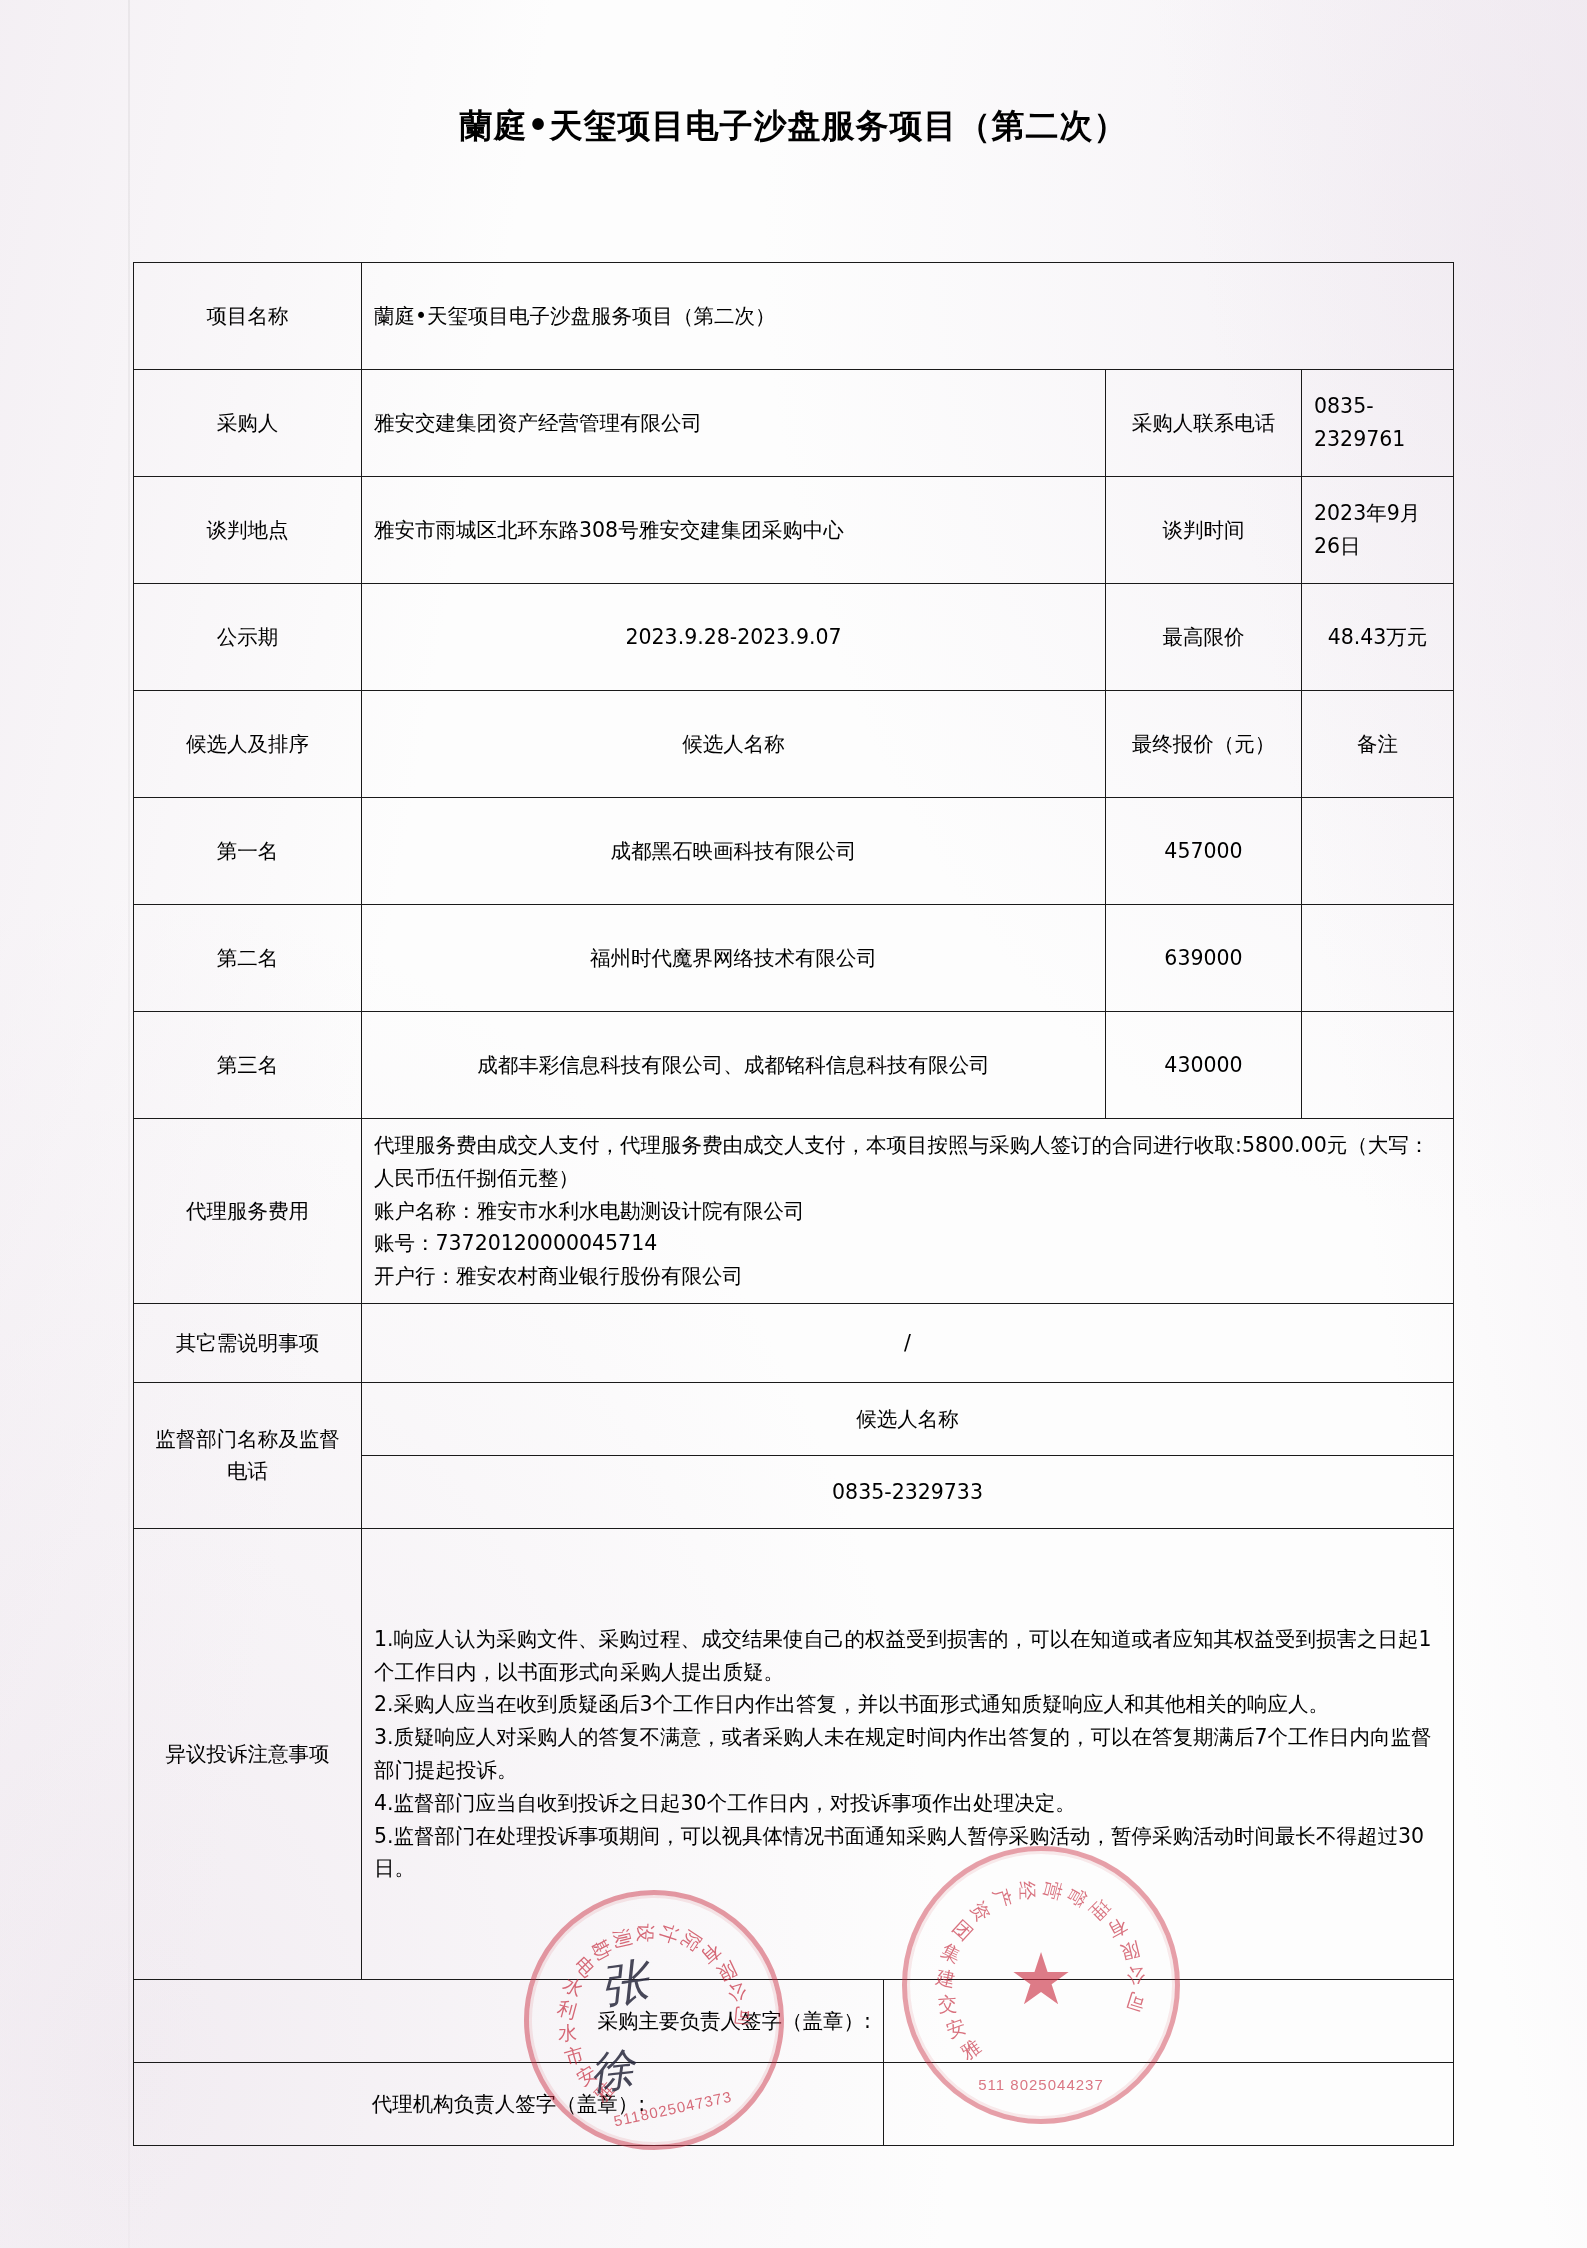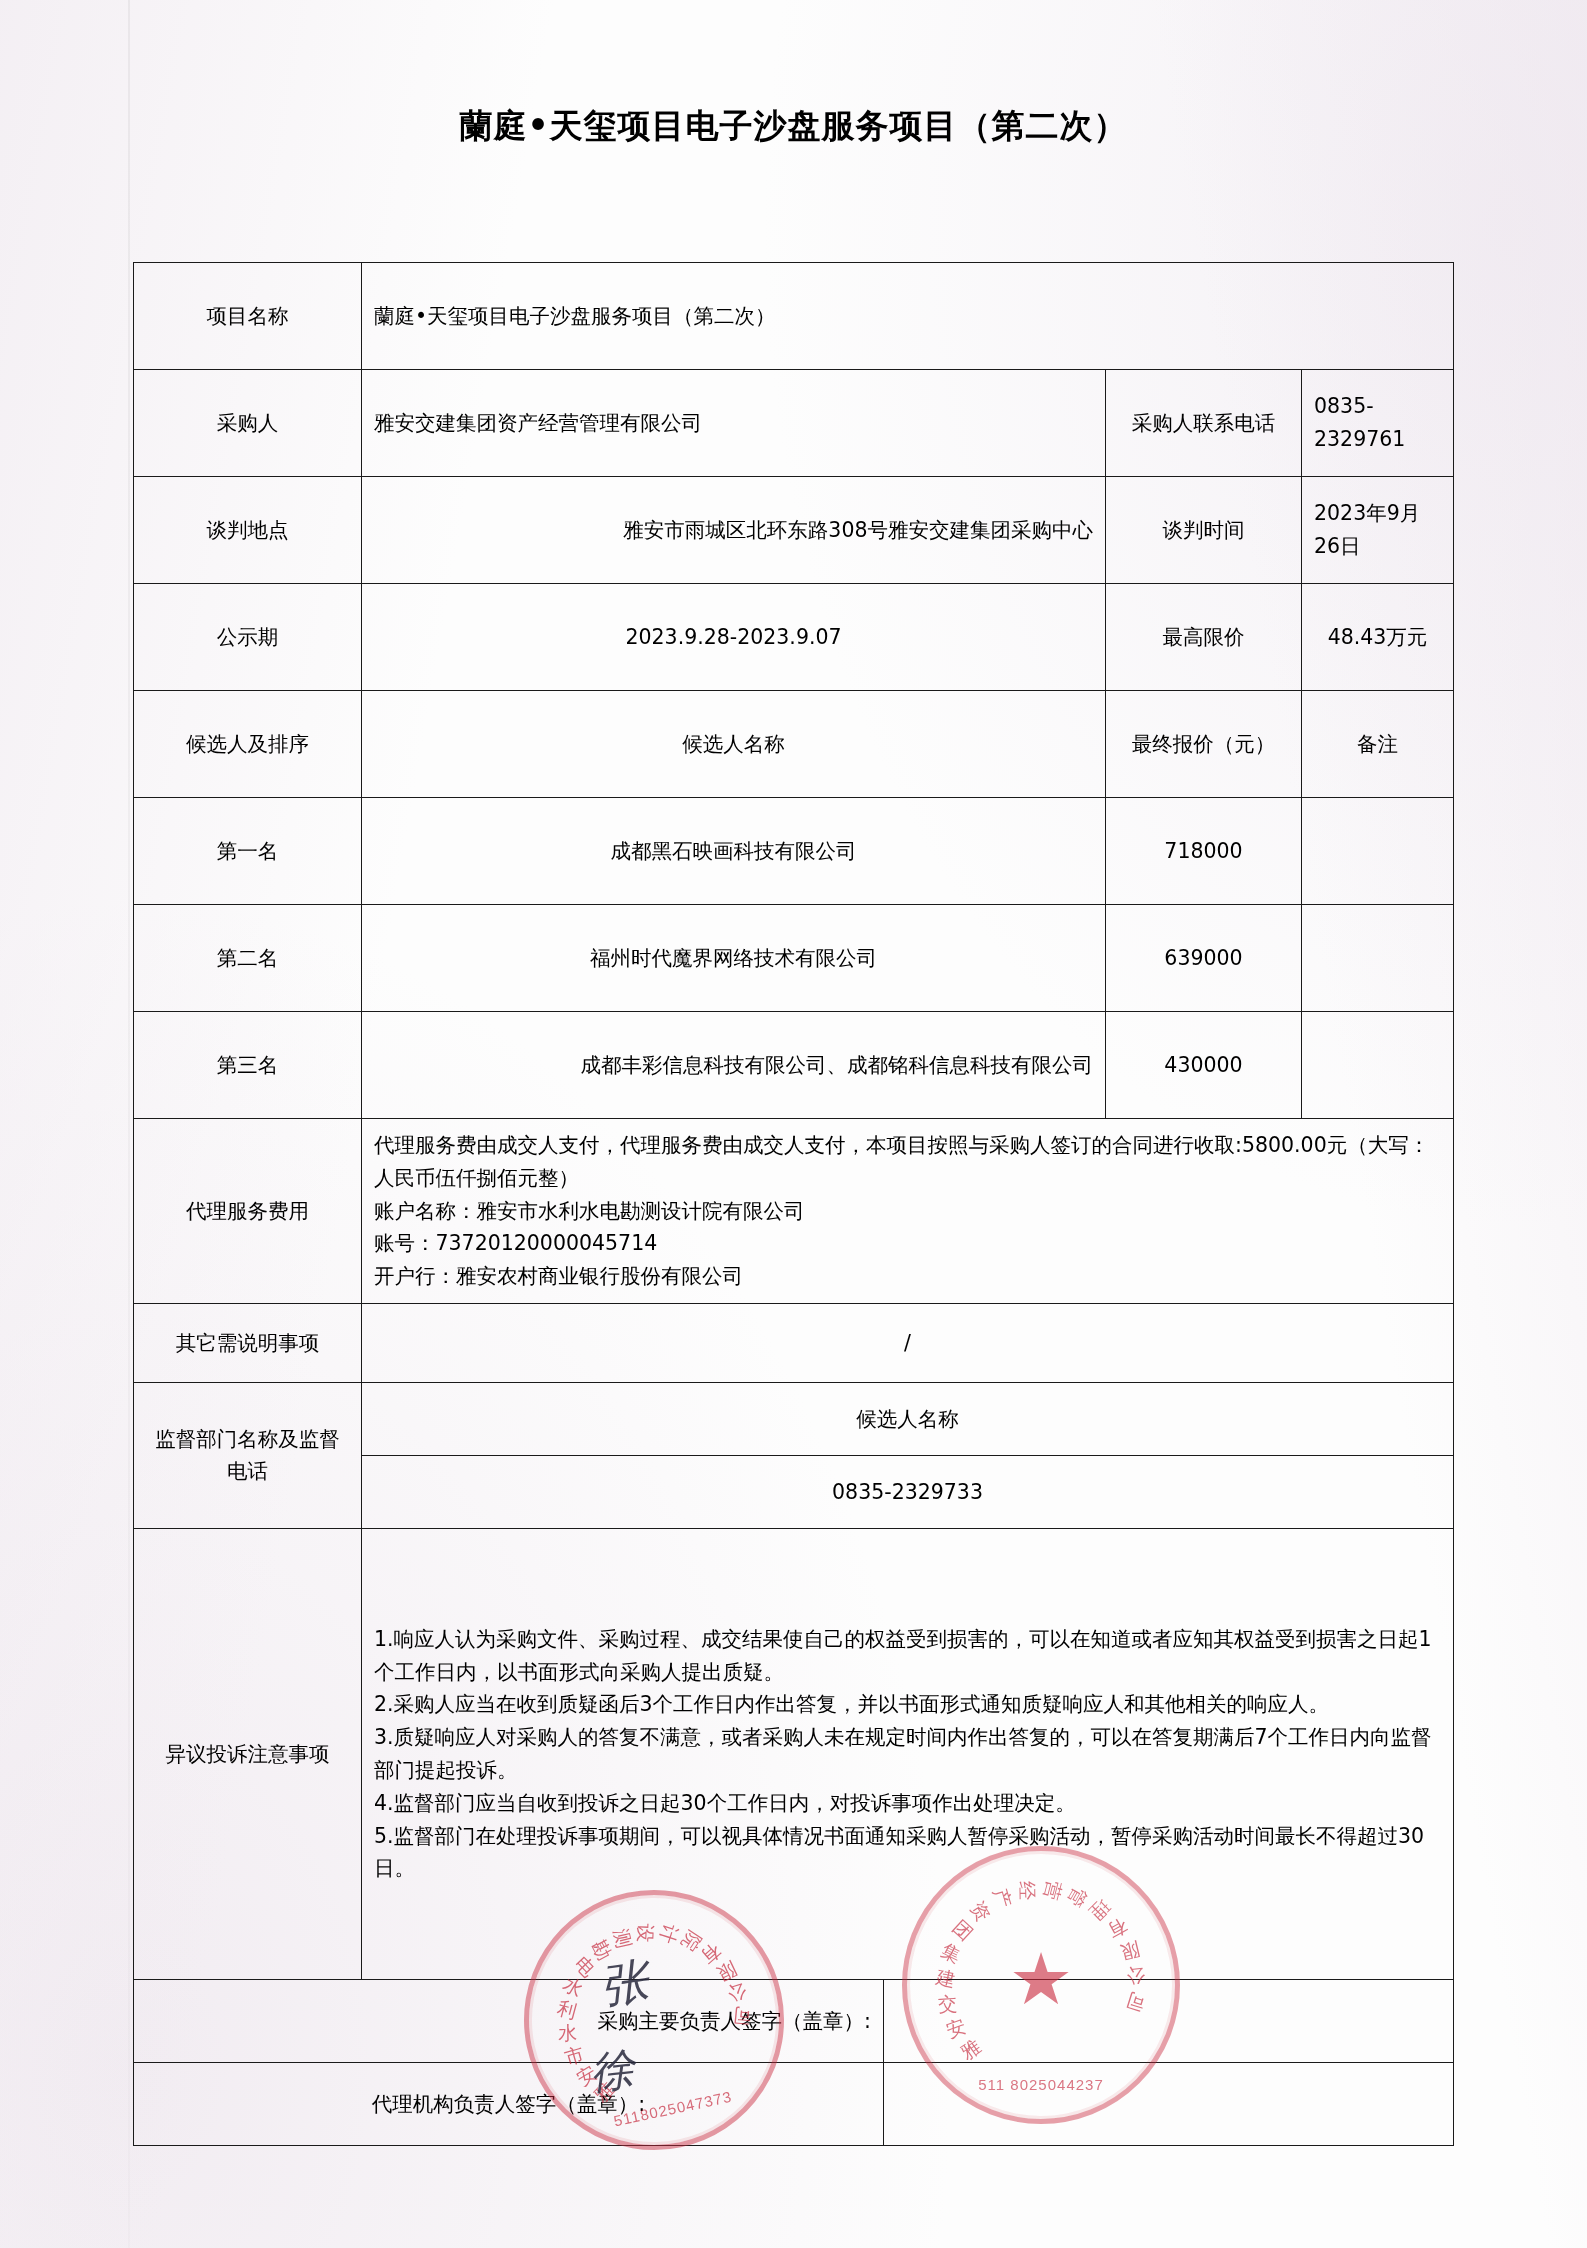--- a/index.html
+++ b/index.html
@@ -80,21 +80,20 @@
     text-align: left;
   }
   .tall {
     height: 86px;
   }
   .pad-left {
     padding-left: 18px;
   }
   .multiline {
     line-height: 1.75;
-    text-align: right;
   }
   .fee-cell {
     padding: 16px 18px;
     line-height: 1.85;
   }
   .notice-cell {
     padding: 18px 18px 18px 18px;
     line-height: 1.95;
   }
   .sign-row td {
@@ -237,21 +236,21 @@
       <tr>
         <td class="c-label tall">候选人及排序</td>
         <td class="c-center" colspan="2">候选人名称</td>
         <td class="c-center">最终报价（元）</td>
         <td class="c-center">备注</td>
       </tr>
 
       <tr>
         <td class="c-label tall">第一名</td>
         <td class="c-center" colspan="2">成都黑石映画科技有限公司</td>
-        <td class="c-center">718000</td>
+        <td class="c-center">457000</td>
         <td class="c-center"></td>
       </tr>
 
       <tr>
         <td class="c-label tall">第二名</td>
         <td class="c-center" colspan="2">福州时代魔界网络技术有限公司</td>
         <td class="c-center">639000</td>
         <td class="c-center"></td>
       </tr>
 

